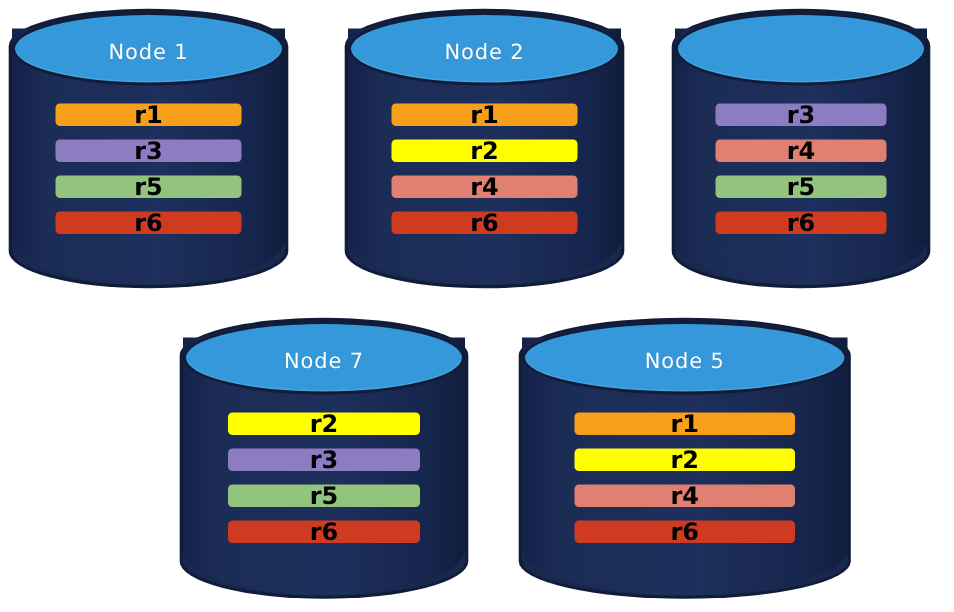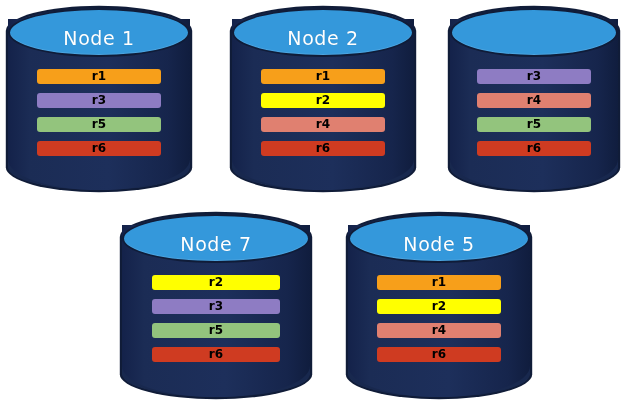--- a/index.html
+++ b/index.html
@@ -69,42 +69,42 @@
     border: 2.2px solid #101c38;
     box-sizing: border-box;
   }
 
   .node-title {
     position: absolute;
     left: 0;
     width: 100%;
     text-align: center;
     color: #ffffff;
-    font-size: 19px;
+    font-size: 14px;
     letter-spacing: 0.6px;
     white-space: nowrap;
     text-shadow: 0 0 1px rgba(0,0,0,0.15);
   }
 
   .replica-stack {
     position: absolute;
     left: 0;
     width: 100%;
     display: flex;
     flex-direction: column;
     align-items: center;
     box-sizing: border-box;
   }
 
   .replica-bar {
     width: 68%;
     height: 15px;
     border-radius: 3px;
     color: #000000;
-    font-size: 12px;
+    font-size: 16px;
     font-weight: bold;
     line-height: 15px;
     text-align: center;
     box-sizing: border-box;
   }
 
   .replica-bar + .replica-bar {
     margin-top: 9px;
   }
 </style>
@@ -152,21 +152,21 @@
       <div class="node-shade"></div>
       <div class="node-top"></div>
       <div class="node-title" style="top: 19px;">Node  7</div>
       <div class="replica-stack" style="top: 61px;">
         <div class="replica-bar" style="background: rgb(255, 255, 0);">r2</div>
         <div class="replica-bar" style="background: rgb(142, 124, 195);">r3</div>
         <div class="replica-bar" style="background: rgb(147, 196, 125);">r5</div>
         <div class="replica-bar" style="background: rgb(207, 59, 33);">r6</div>
       </div>
     </div>
-    <div class="node" style="left: 348px; top: 214px; width: 182px; height: 183px;">
+    <div class="node" style="left: 348px; top: 214px; width: 182px; height: 183px; padding-left: 35px;">
       <div class="node-body"></div>
       <div class="node-shade"></div>
       <div class="node-top"></div>
       <div class="node-title" style="top: 19px;">Node  5</div>
       <div class="replica-stack" style="top: 61px;">
         <div class="replica-bar" style="background: rgb(247, 159, 26);">r1</div>
         <div class="replica-bar" style="background: rgb(255, 255, 0);">r2</div>
         <div class="replica-bar" style="background: rgb(224, 128, 112);">r4</div>
         <div class="replica-bar" style="background: rgb(207, 59, 33);">r6</div>
       </div>

